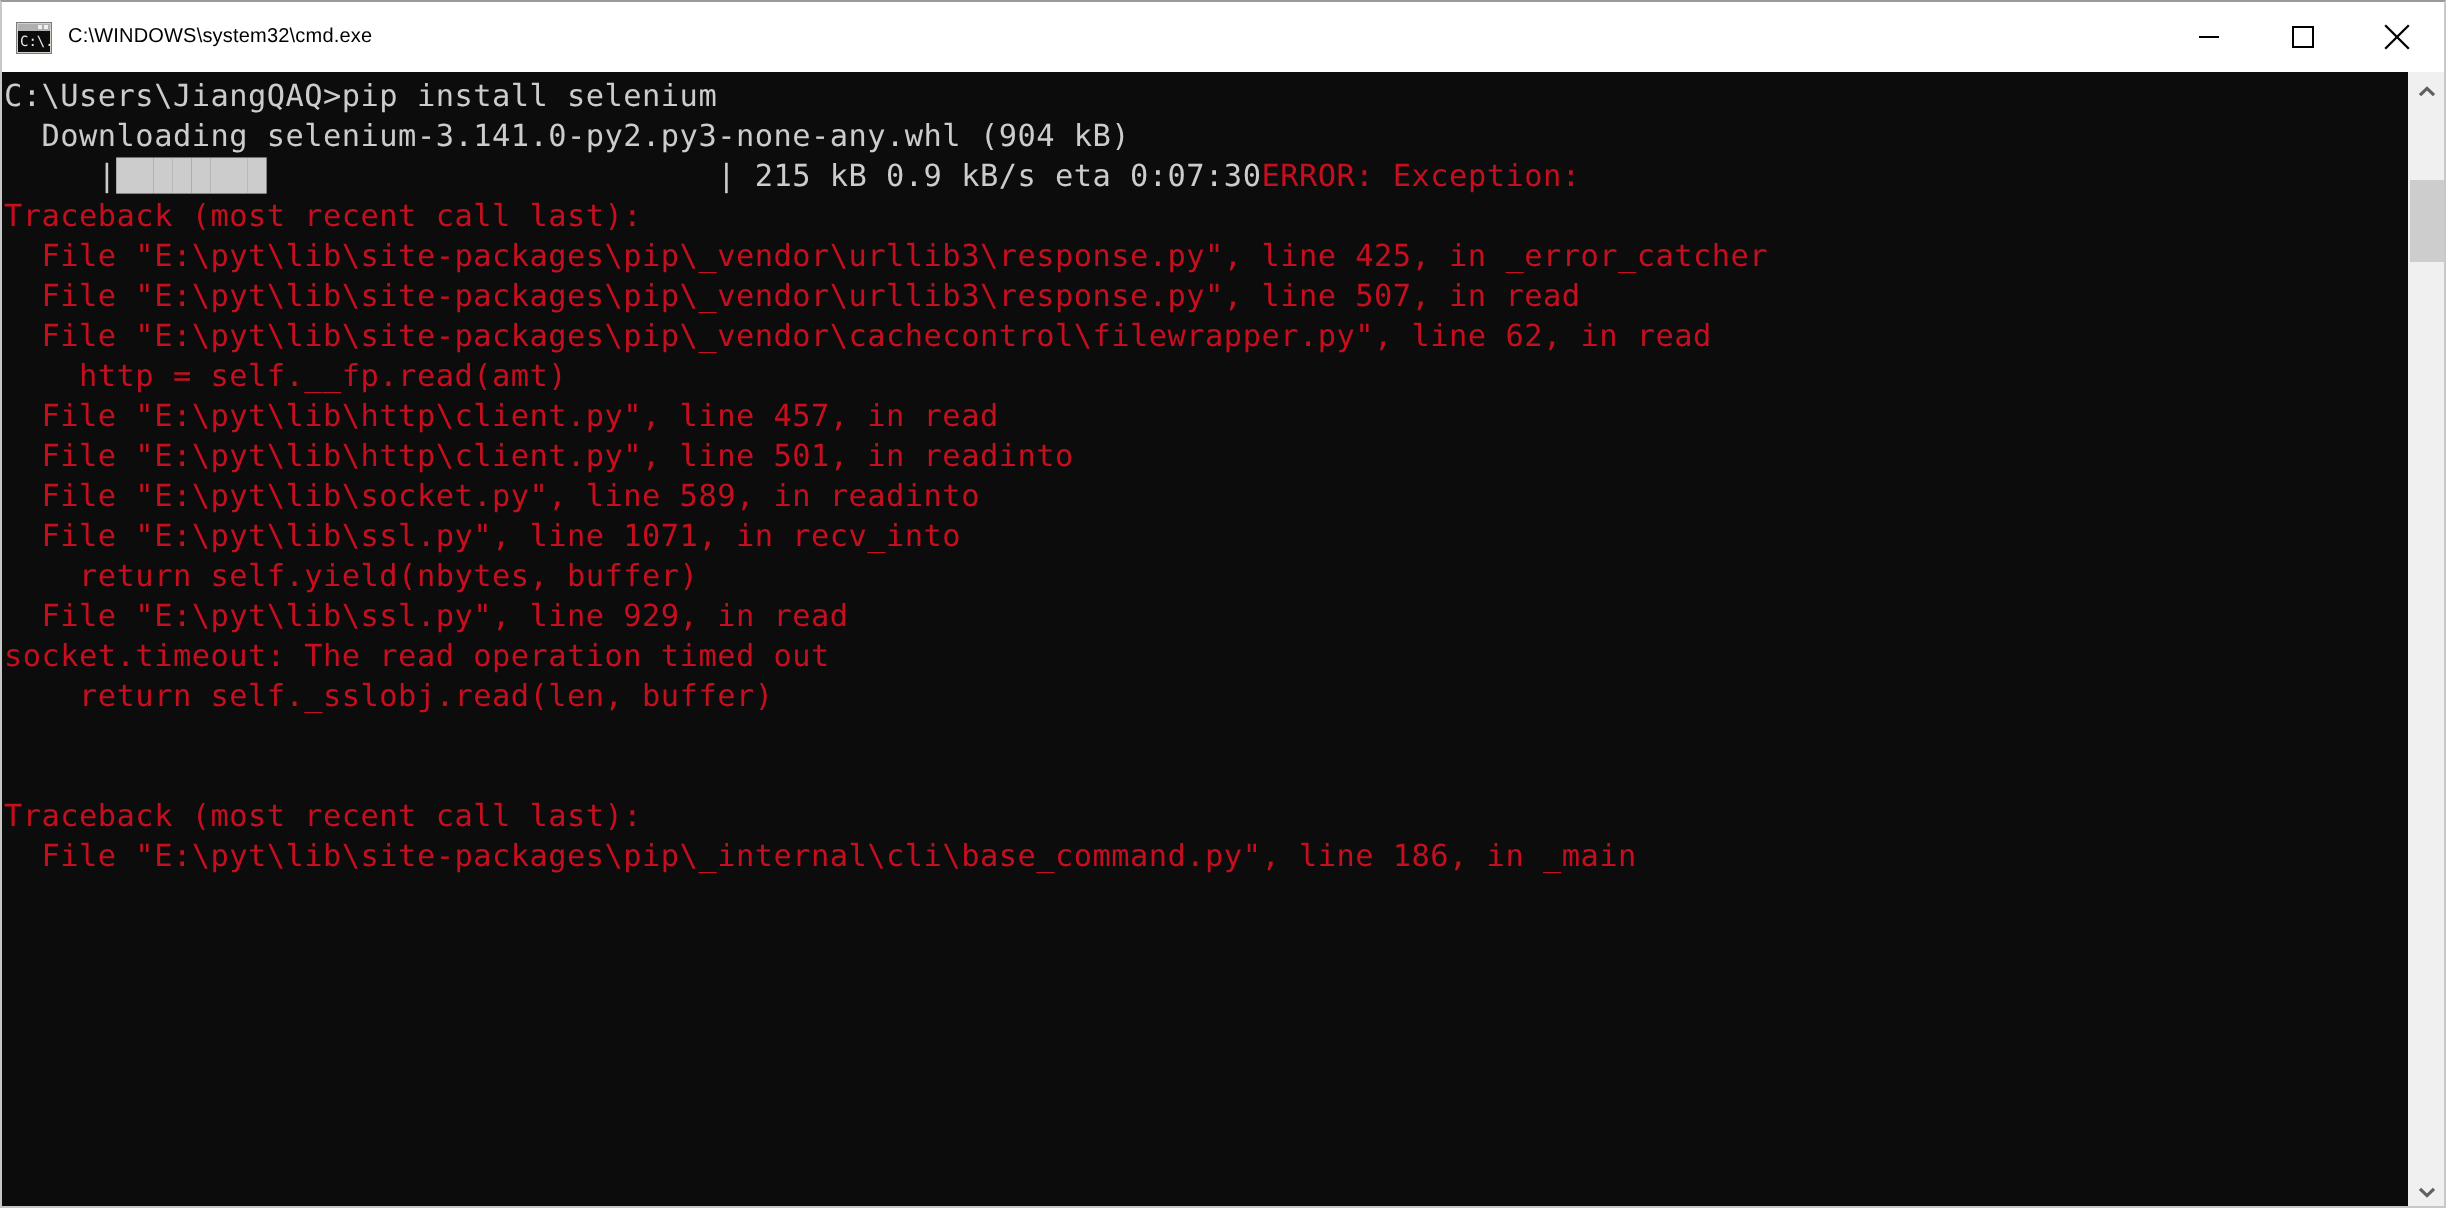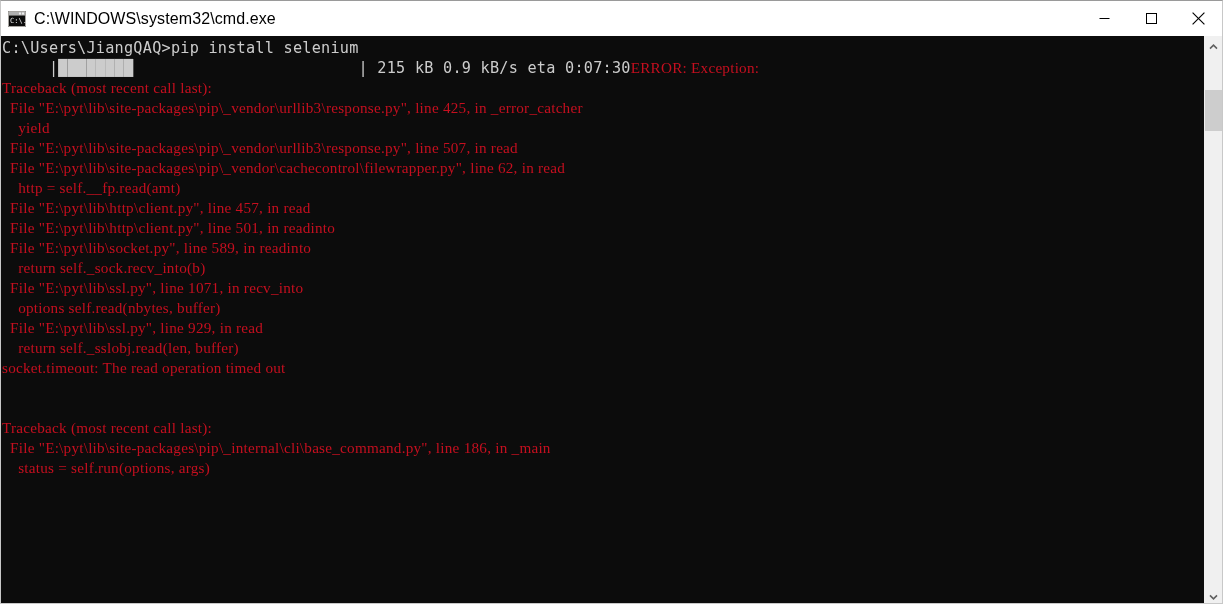--- a/index.html
+++ b/index.html
@@ -43,21 +43,21 @@
   .title-icon {
     width: 18px;
     height: 16px;
     margin-left: 7px;
     margin-right: 8px;
     flex: 0 0 auto;
     position: relative;
   }
   .title-text {
     font-family: "Liberation Sans", sans-serif;
-    font-size: 16px;
+    font-size: 10px;
     color: #000000;
     white-space: nowrap;
     letter-spacing: 0.1px;
   }
   .titlebar-spacer { flex: 1 1 auto; }
 
   .caption-buttons {
     display: flex;
     height: 35px;
     flex: 0 0 auto;
@@ -96,21 +96,21 @@
     font-size: 15.2px;
     line-height: 20px;
     height: 20px;
     white-space: pre;
     letter-spacing: 0.24px;
     color: #cccccc;
     margin: 0;
   }
   .seg { white-space: pre; }
   .c-white { color: #cccccc; }
-  .c-red   { color: #c50f1f; font-family: Liberation Serif, serif; }
+  .c-red   { color: #c50f1f; }
 
   
   .scrollbar {
     flex: 0 0 auto;
     width: 17px;
     background: #f0f0f0;
     position: relative;
     border-left: 1px solid #f0f0f0;
   }
   .sb-btn {
@@ -191,41 +191,39 @@
         </span>
       </button>
 
     </div>
   </div>
 
   <div class="console-area">
 
     <div class="console-text" id="console-text">
         <div class="line"><span class="seg c-white">C:\Users\JiangQAQ&gt;pip install selenium</span></div>
+        <div class="line"><span class="seg c-white">  Downloading selenium-3.141.0-py2.py3-none-any.whl (904 kB)</span></div>
         <div class="line"><span class="seg c-white">     |████████                        | 215 kB 0.9 kB/s eta 0:07:30</span><span class="seg c-red">ERROR: Exception:</span></div>
         <div class="line"><span class="seg c-red">Traceback (most recent call last):</span></div>
         <div class="line"><span class="seg c-red">  File "E:\pyt\lib\site-packages\pip\_vendor\urllib3\response.py", line 425, in _error_catcher</span></div>
-        <div class="line"><span class="seg c-red">    yield</span></div>
         <div class="line"><span class="seg c-red">  File "E:\pyt\lib\site-packages\pip\_vendor\urllib3\response.py", line 507, in read</span></div>
         <div class="line"><span class="seg c-red">  File "E:\pyt\lib\site-packages\pip\_vendor\cachecontrol\filewrapper.py", line 62, in read</span></div>
         <div class="line"><span class="seg c-red">    http = self.__fp.read(amt)</span></div>
         <div class="line"><span class="seg c-red">  File "E:\pyt\lib\http\client.py", line 457, in read</span></div>
         <div class="line"><span class="seg c-red">  File "E:\pyt\lib\http\client.py", line 501, in readinto</span></div>
         <div class="line"><span class="seg c-red">  File "E:\pyt\lib\socket.py", line 589, in readinto</span></div>
-        <div class="line"><span class="seg c-red">    return self._sock.recv_into(b)</span></div>
         <div class="line"><span class="seg c-red">  File "E:\pyt\lib\ssl.py", line 1071, in recv_into</span></div>
-        <div class="line"><span class="seg c-red">    options self.read(nbytes, buffer)</span></div>
+        <div class="line"><span class="seg c-red">    return self.yield(nbytes, buffer)</span></div>
         <div class="line"><span class="seg c-red">  File "E:\pyt\lib\ssl.py", line 929, in read</span></div>
+        <div class="line"><span class="seg c-red">socket.timeout: The read operation timed out</span></div>
         <div class="line"><span class="seg c-red">    return self._sslobj.read(len, buffer)</span></div>
-        <div class="line"><span class="seg c-red">socket.timeout: The read operation timed out</span></div>
         <div class="line">&nbsp;</div>
         <div class="line">&nbsp;</div>
         <div class="line"><span class="seg c-red">Traceback (most recent call last):</span></div>
         <div class="line"><span class="seg c-red">  File "E:\pyt\lib\site-packages\pip\_internal\cli\base_command.py", line 186, in _main</span></div>
-        <div class="line"><span class="seg c-red">    status = self.run(options, args)</span></div>
       </div>
 
     <div class="scrollbar">
       <div class="sb-btn sb-up">
         <span>
           <svg width="9" height="6" viewBox="0 0 9 6">
             <path d="M1 4.6 L4.5 1.2 L8 4.6" fill="none" stroke="#606060" stroke-width="1.6"></path>
           </svg>
         </span>
       </div>

